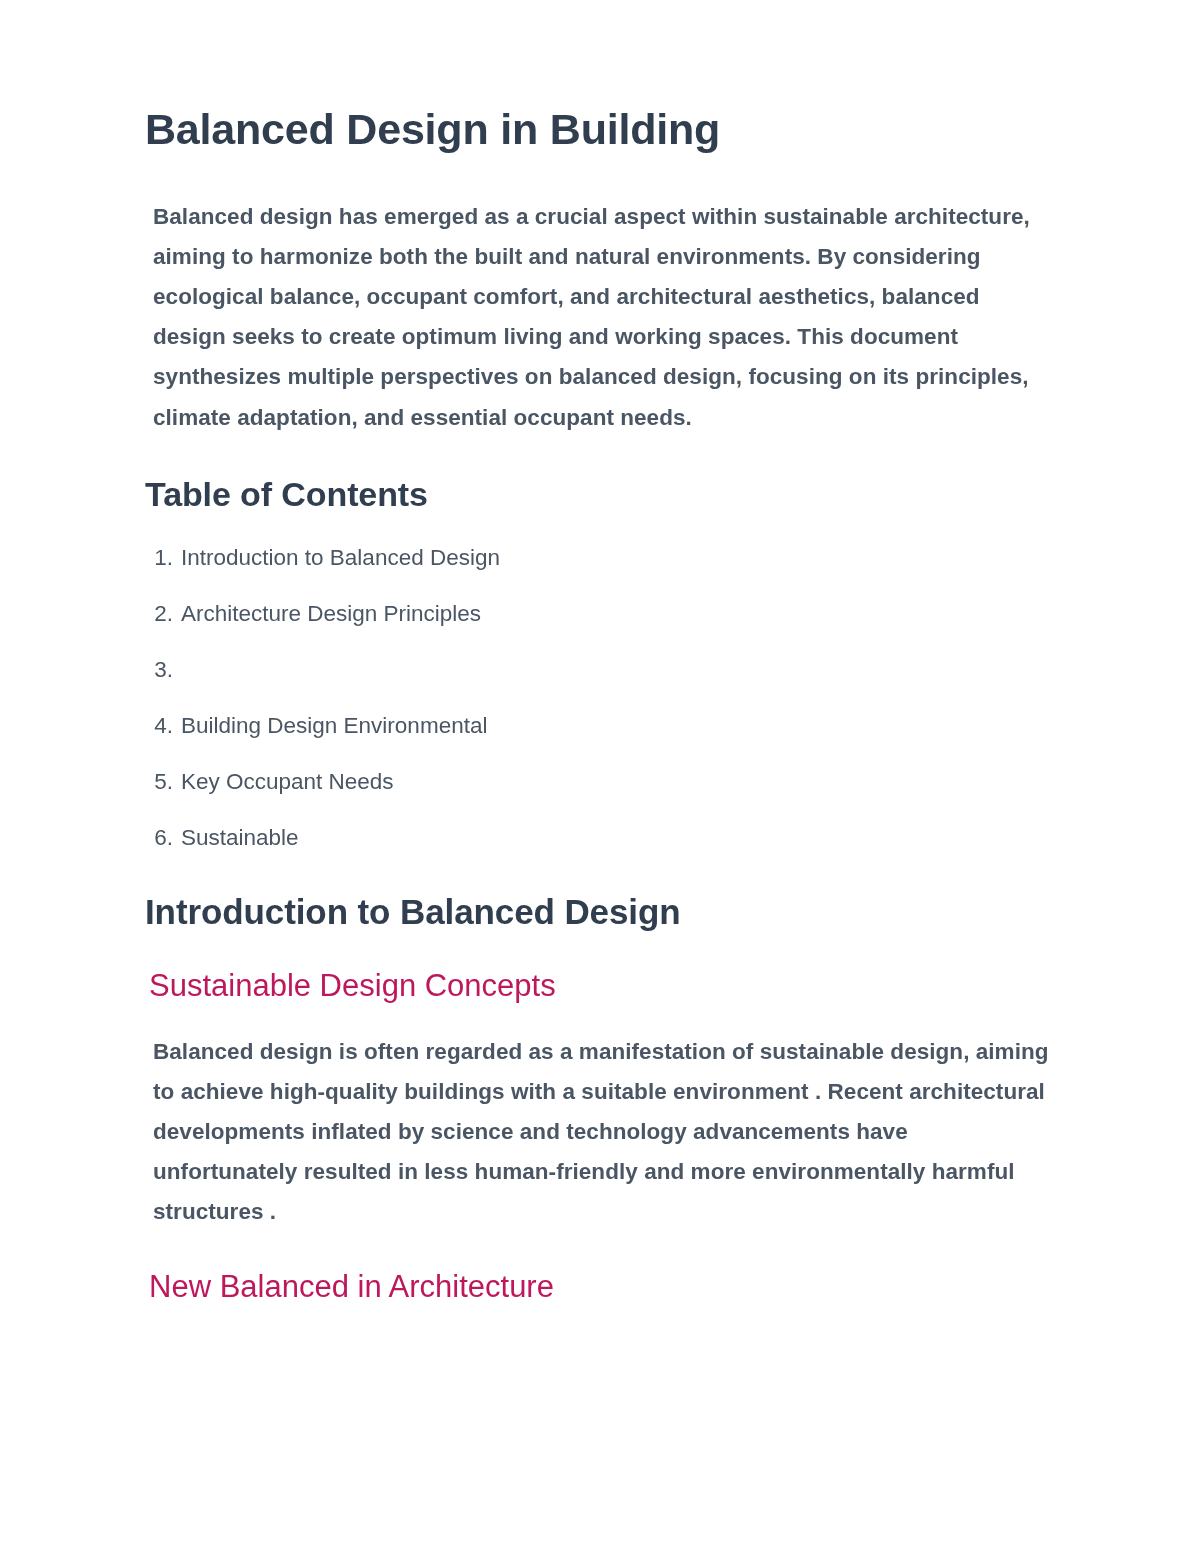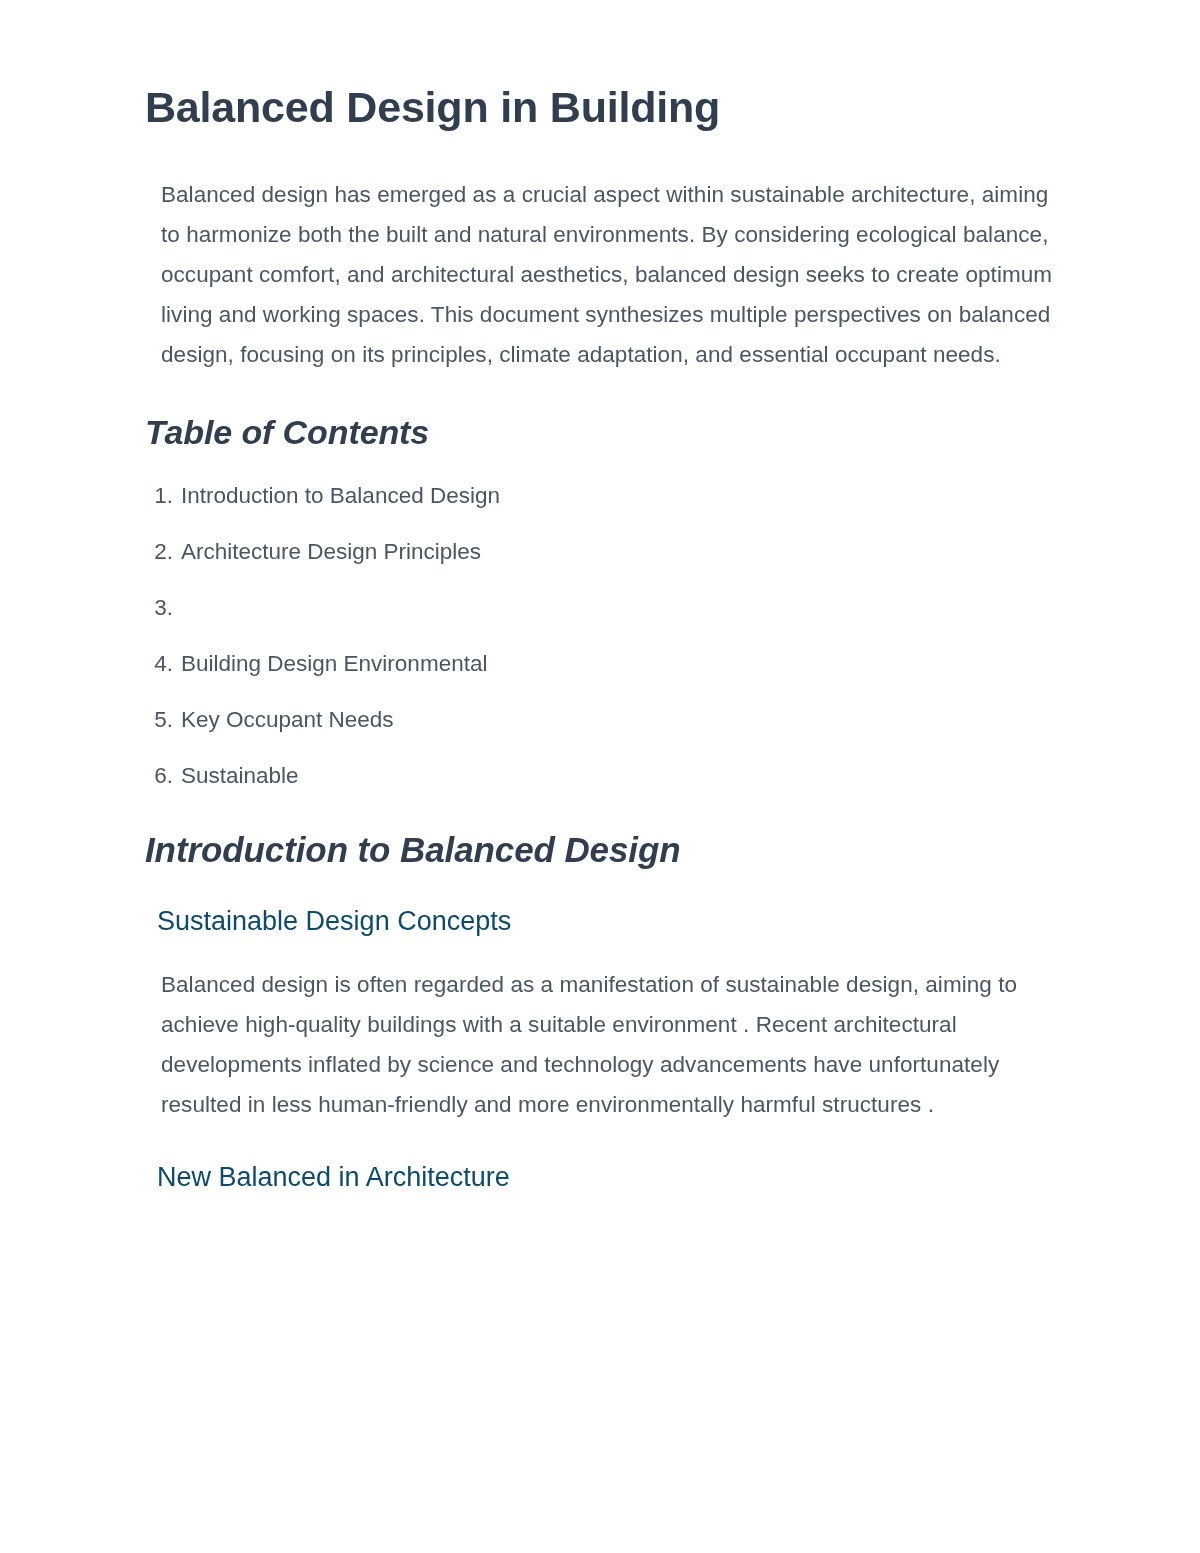--- a/index.html
+++ b/index.html
@@ -12,60 +12,59 @@
     width: 1200px;
     height: 1553px;
     font-family: "Liberation Sans", "DejaVu Sans", sans-serif;
     -webkit-font-smoothing: antialiased;
     overflow: hidden;
   }
   .page {
     box-sizing: border-box;
     width: 1200px;
     height: 1168px;
-    padding: 84px 145px 0 145px;
+    padding: 106px 145px 0 145px;
     background: #ffffff;
   }
   .doc-title {
     margin: 0 0 44px 0;
     font-size: 43px;
     font-weight: 700;
     line-height: 1.1;
     letter-spacing: -0.2px;
     color: #303e4f;
   }
   .body-text {
-    margin: 0 0 36px 16px;
+    margin: 0 0 36px 8px;
     font-size: 22.5px;
-    font-weight: 400;
+    font-weight: 700;
     line-height: 1.78;
     color: #4a5663;
     max-width: 915px;
     letter-spacing: 0.05px;
   }
   .h2 {
     margin: 0 0 30px 0;
     font-size: 34px;
     font-weight: 700;
     line-height: 1.2;
     letter-spacing: -0.1px;
     color: #303e4f;
-    font-style: italic;
   }
   .h2.section-h2 {
     font-size: 35px;
     margin-top: 10px;
     margin-bottom: 34px;
   }
   .h3 {
-    margin: 0 0 26px 12px;
-    font-size: 27px;
+    margin: 0 0 26px 4px;
+    font-size: 31px;
     font-weight: 500;
     line-height: 1.25;
-    color: #0c4a6e;
+    color: #be185d;
   }
   .h3.trailing {
     margin-bottom: 0;
   }
   .toc {
     list-style: none;
     margin: 0 0 40px 0;
     padding: 0;
   }
   .toc-item {

